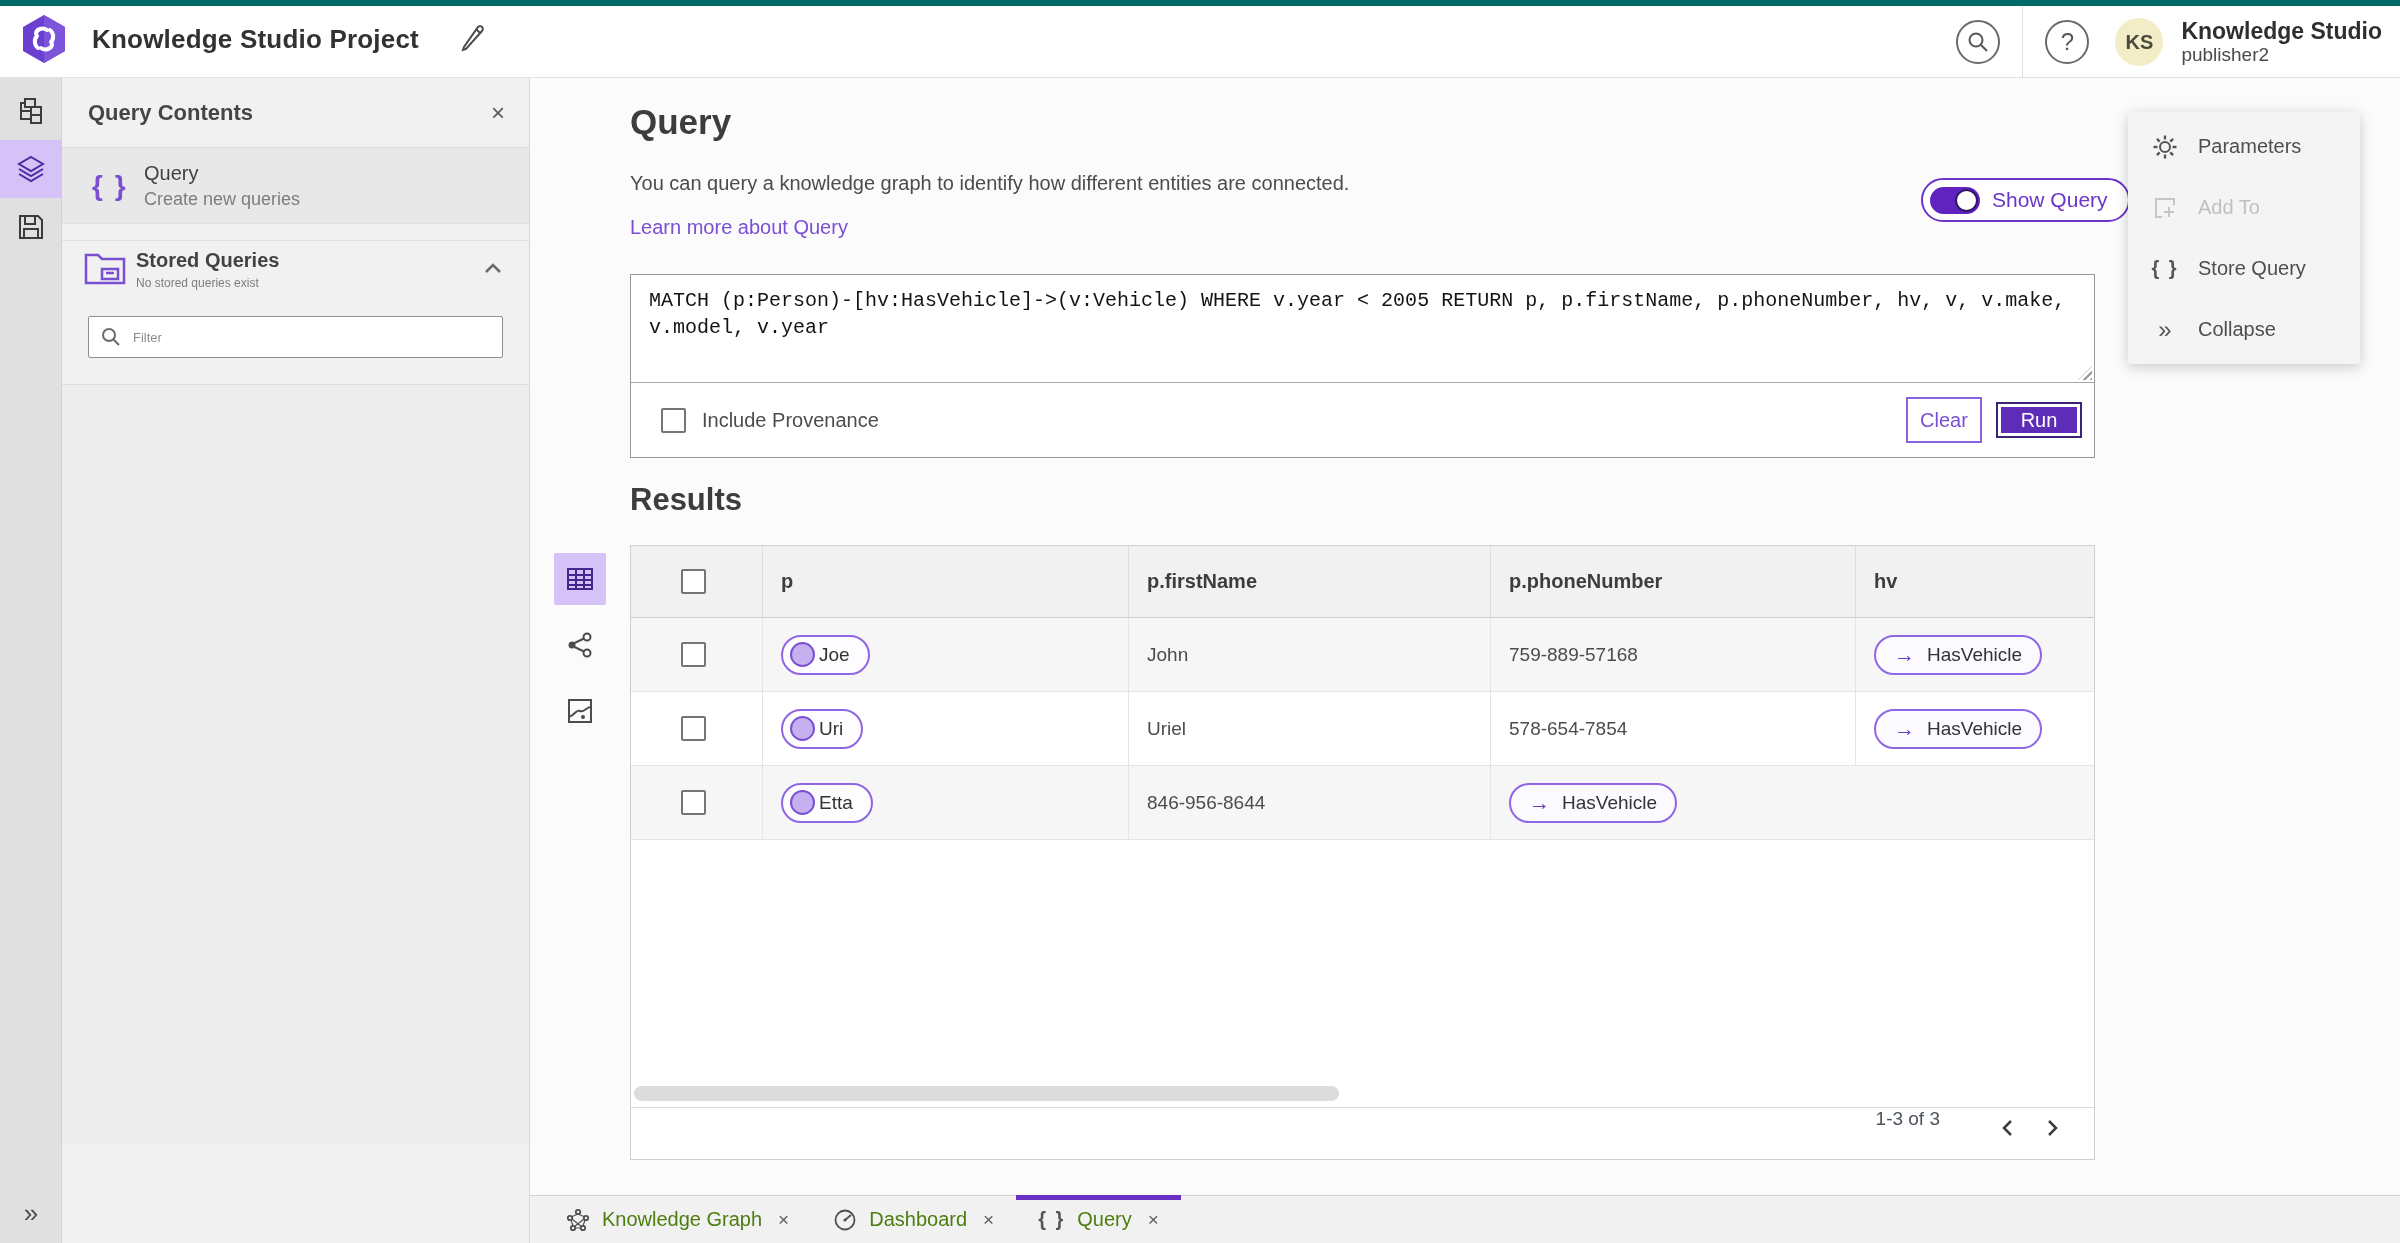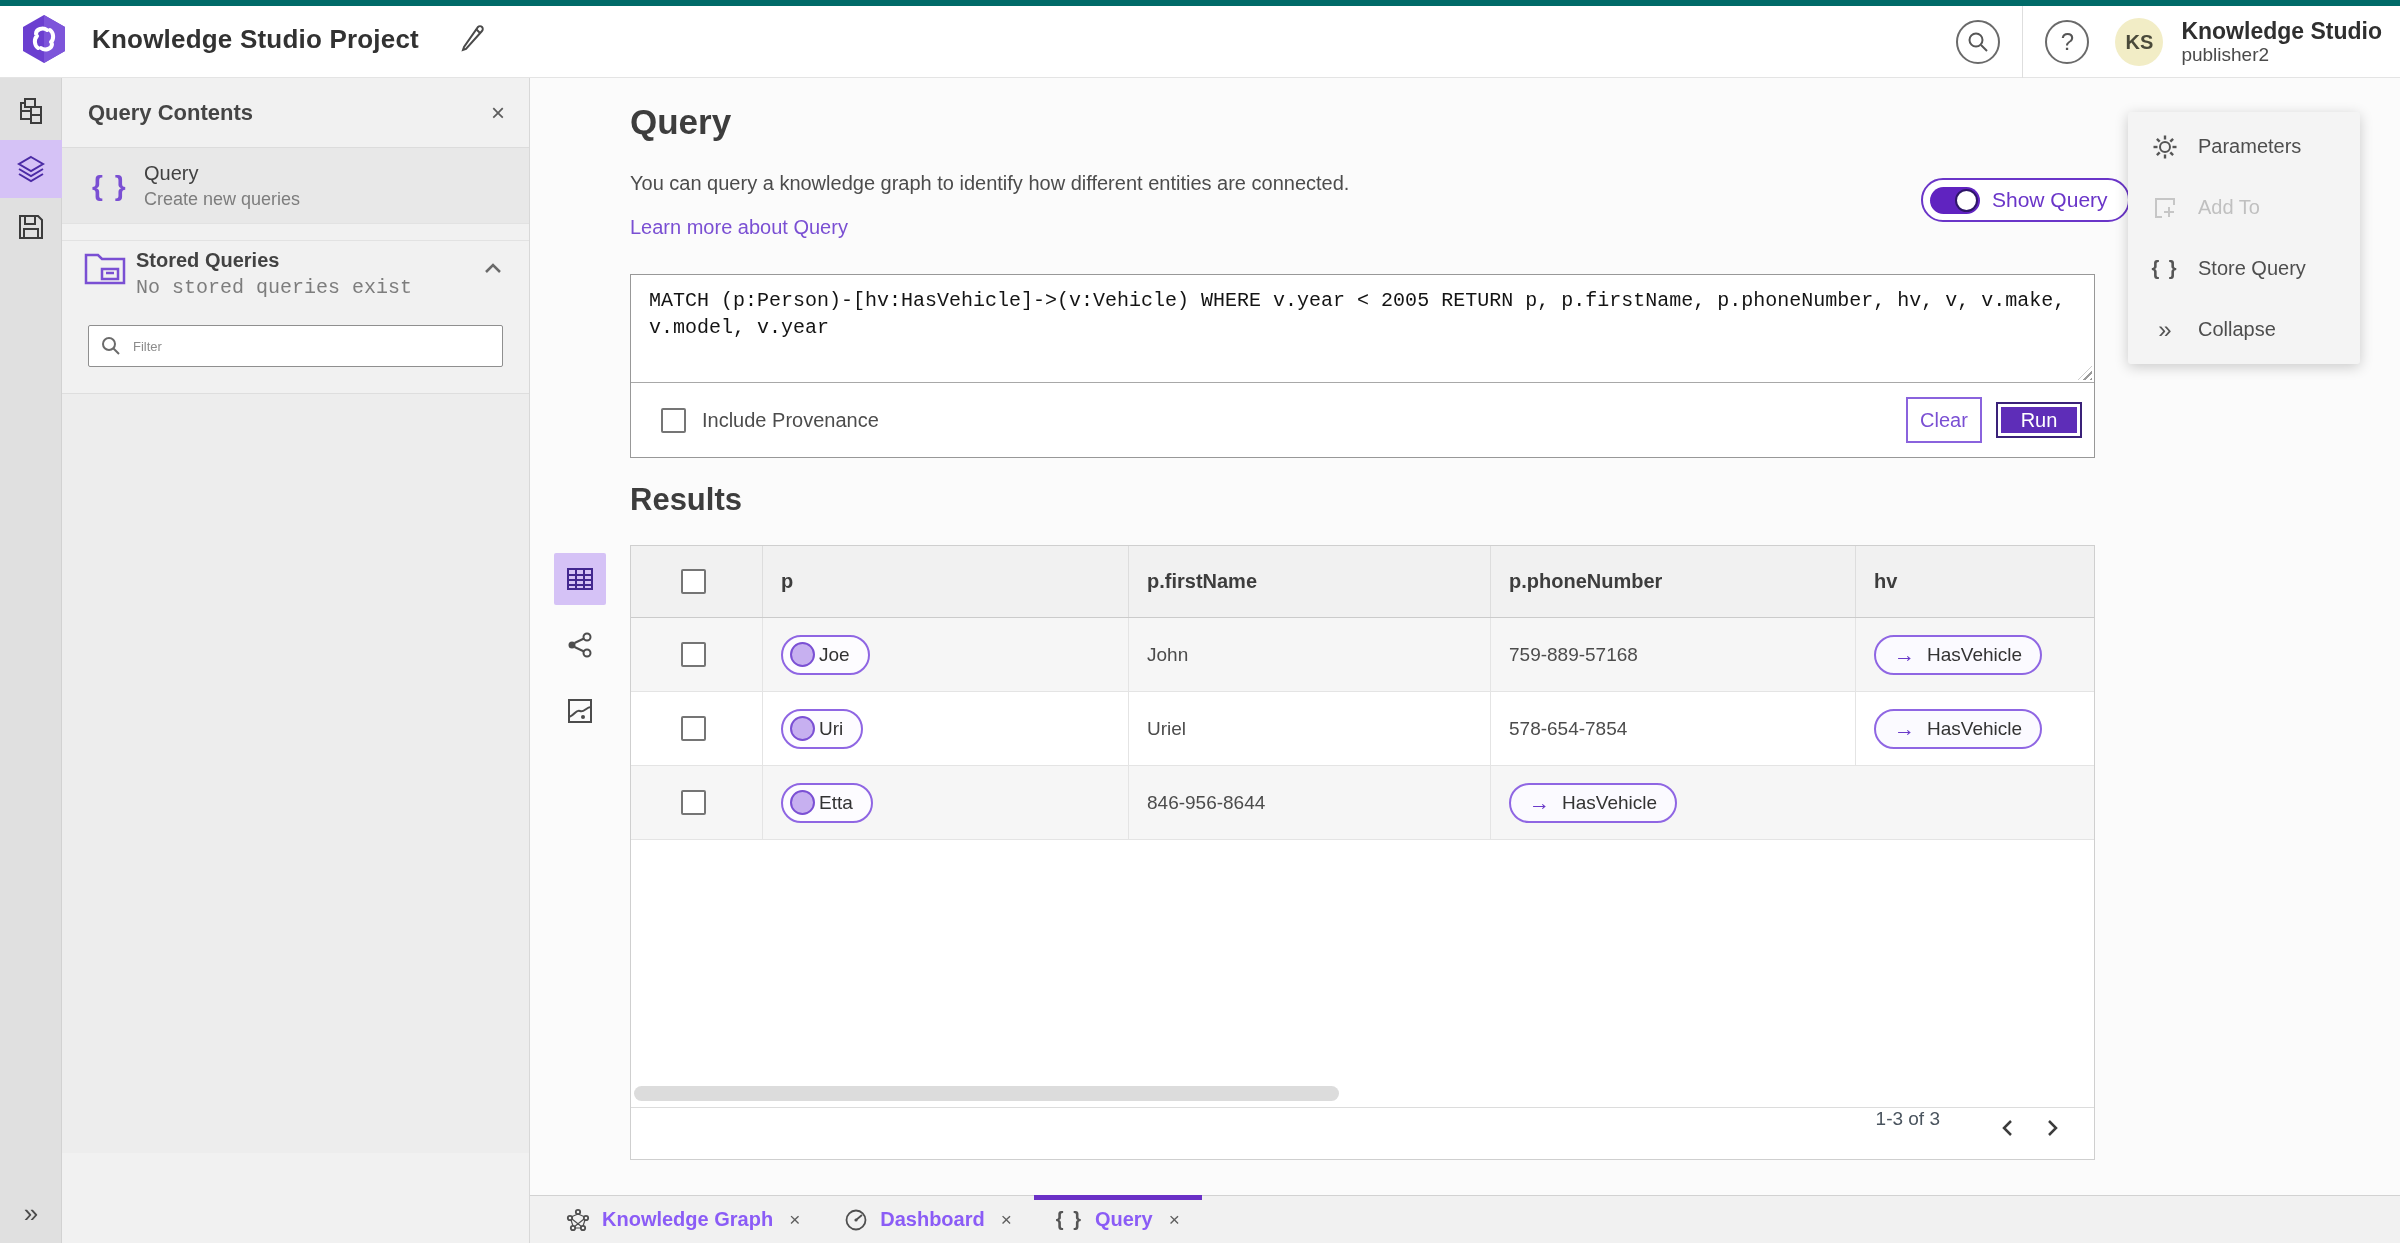--- a/index.html
+++ b/index.html
@@ -35,21 +35,21 @@
   .panel-title { font-size:22px; font-weight:700; color:#454545; }
   .panel-close { font-size:24px; color:#5d5d5d; cursor:pointer; line-height:1; }
   .query-item { height:76px; background:#e8e8e8; display:flex; align-items:center; padding-left:30px; cursor:pointer; border-bottom:1px solid #e2e2e2; }
   .braces-icon { font-size:28px; color:#7a4fd3; font-weight:700; width:52px; letter-spacing:2px; }
   .item-texts .item-title { font-size:20px; color:#424242; }
   .item-texts .item-sub { font-size:18px; color:#7d7d7d; margin-top:4px; }
   .stored-section { margin-top:16px; border-top:1px solid #e2e2e2; padding:8px 24px 0 20px; display:flex; align-items:flex-start; }
   .folder-icon { width:46px; height:40px; margin-right:8px; }
   .stored-texts { flex:1; }
   .stored-texts .item-title { font-size:20px; font-weight:700; color:#424242; }
-  .stored-texts .item-sub { font-size:20px; color:#7d7d7d; margin-top:4px;font-family:Liberation Mono, monospace; }
+  .stored-texts .item-sub { font-size:12px; color:#7d7d7d; margin-top:4px; }
   .chev-up { width:24px; height:24px; margin-top:8px; cursor:pointer; }
   .filter-wrap { margin:26px 26px 0 26px; height:42px; background:#fff; border:1px solid #8f8f8f; border-radius:2px; display:flex; align-items:center; padding:0 12px; }
   .filter-wrap svg { flex:0 0 auto; margin-right:12px; }
   .filter-input { border:none; outline:none; width:100%; font-size:13px; color:#333; background:transparent; font-family:"Liberation Sans", sans-serif; }
   .filter-input::placeholder { color:#8c8c8c; }
   .panel-rest { margin-top:26px; border-top:1px solid #dedede; height:760px; background:#ededed; }
 
   
   .main { position:absolute; left:530px; top:78px; width:1870px; height:1165px; background:#fbfbfb; }
   .page-h1 { position:absolute; left:100px; top:24px; font-size:35px; font-weight:700; color:#3d3d3d; }
@@ -111,21 +111,21 @@
   .ctx-item .ci-label { font-size:20px; color:#4e4e4e; }
   .ctx-item.disabled { cursor:default; }
   .ctx-item.disabled .ci-label { color:#c0c0c0; }
   .ctx-item.disabled .ci-icon { color:#c6c6c6; }
   .ci-braces { font-size:20px; color:#555; font-weight:700; letter-spacing:2px; }
   .ci-chevrons { font-size:24px; color:#555; }
 
   
   .tabbar { position:absolute; left:0; bottom:0; width:100%; height:48px; background:#f1f1f1; border-top:1px solid #d2d2d2; display:flex; align-items:stretch; padding-left:14px; }
   .tab { position:relative; display:flex; align-items:center; gap:12px; padding:0 22px; cursor:pointer; }
-  .tab .tab-label { font-size:20px; color:#8b5cf6;font-weight:bold; }
+  .tab .tab-label { font-size:20px; color:#4d7c0f; }
   .tab .tab-close { font-size:19px; color:#5f5f5f; margin-left:4px; cursor:pointer; }
   .tab.active::before { content:""; position:absolute; left:0; top:-1px; width:100%; height:5px; background:#6a30c6; }
   .tab-braces { font-size:20px; color:#555; font-weight:700; letter-spacing:2px; }
 </style>
 </head>
 <body>
 
 <div id="app">
 
   <div class="topbar">

